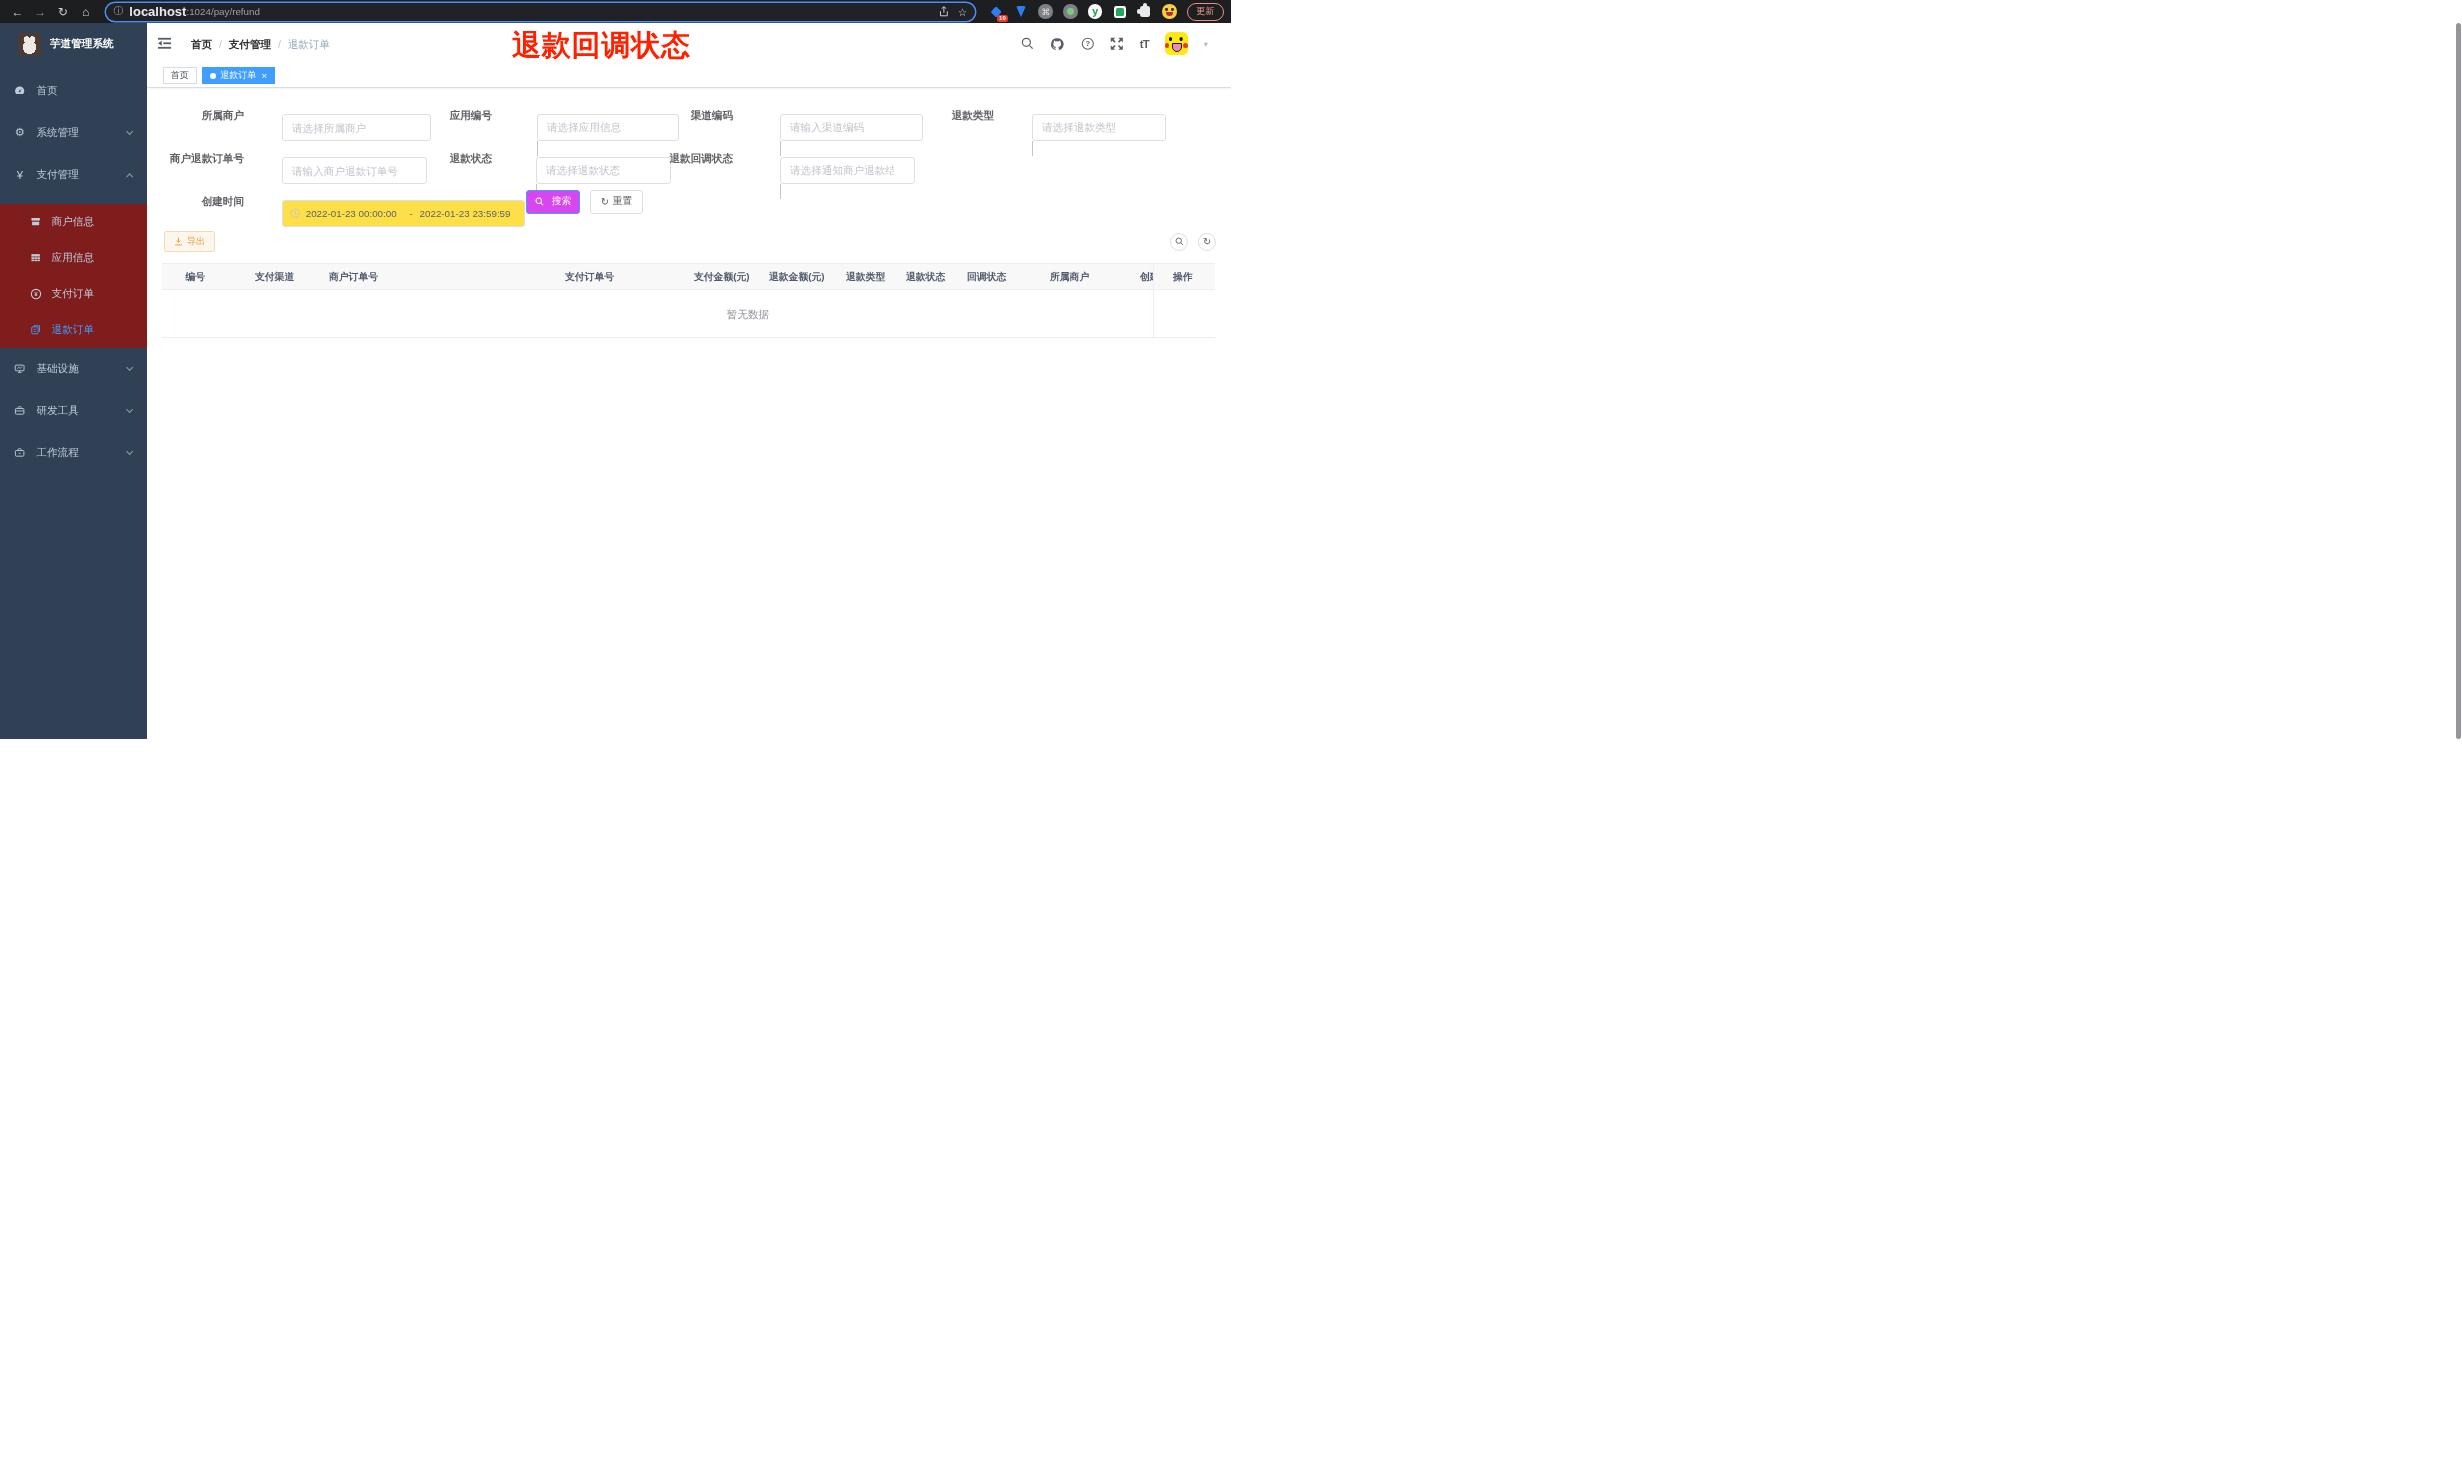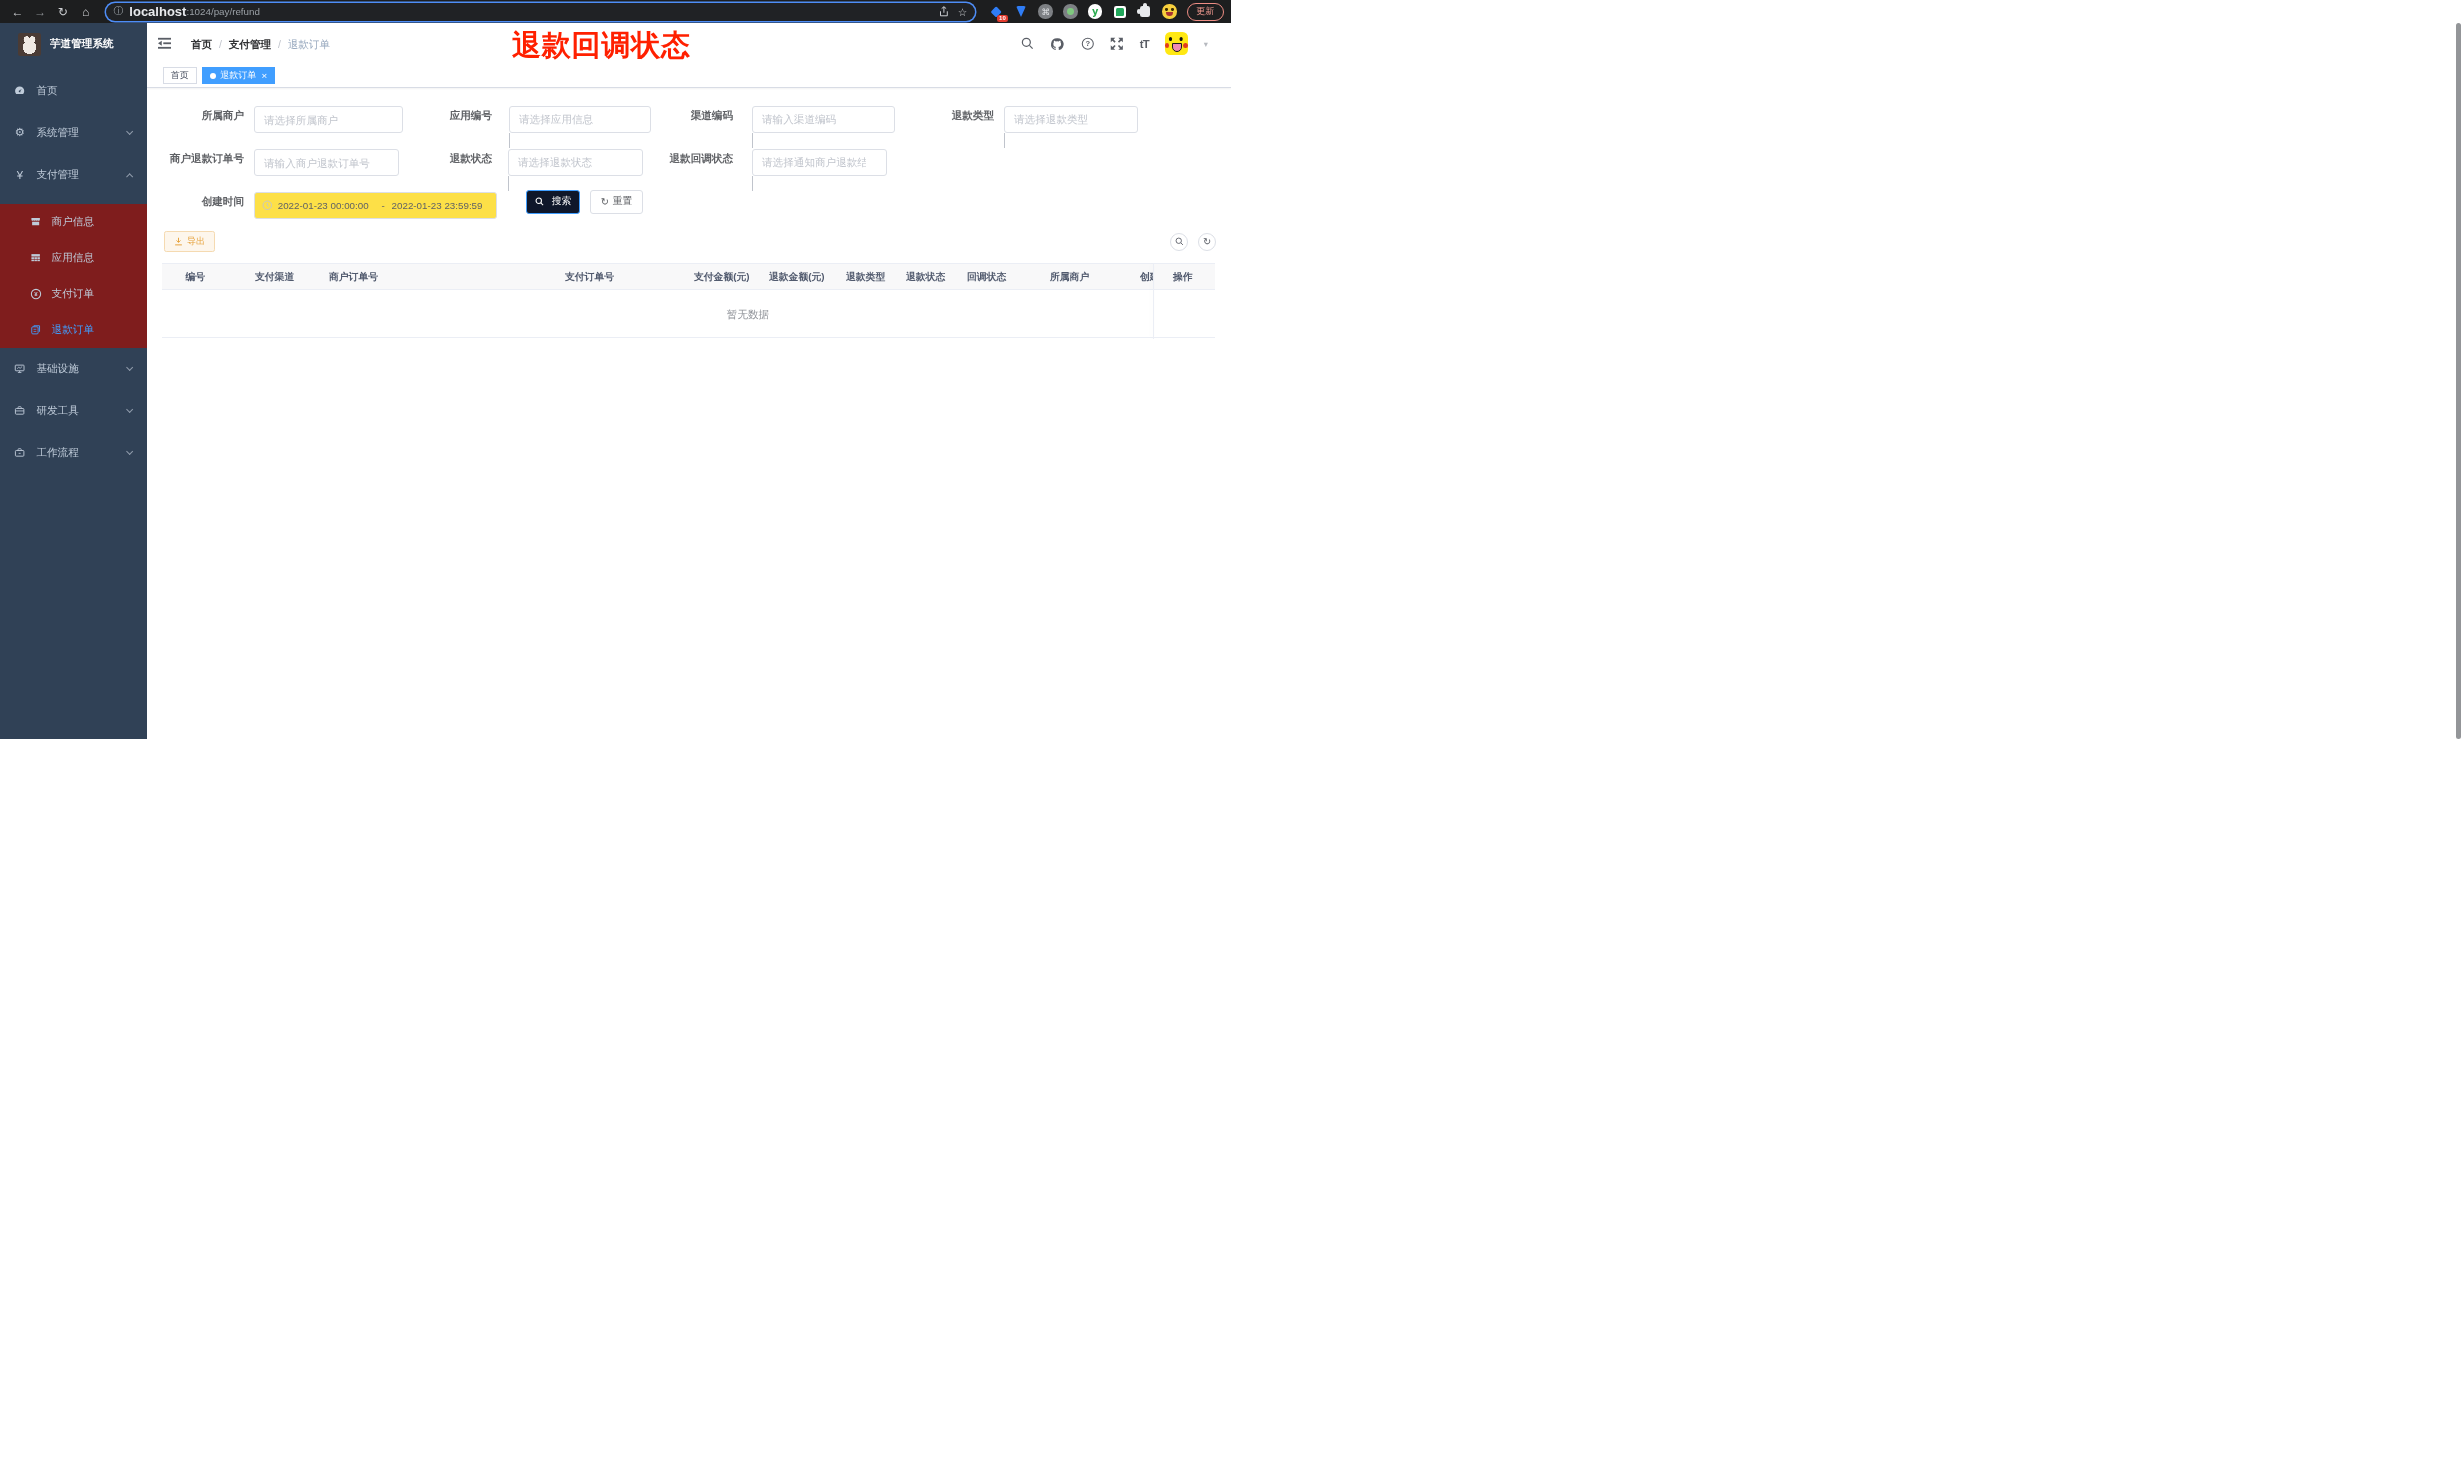--- a/index.html
+++ b/index.html
@@ -97,37 +97,37 @@
     background:#fff; color:#495060; font-size:9px; cursor:pointer; }
   .tag.active { background:#409eff; border-color:#409eff; color:#fff; }
   .tag .dot { width:6px; height:6px; border-radius:50%; background:#fff; margin-right:4.5px; }
   .tag .close { margin-left:5.3px; font-size:9.8px; line-height:9px; }
 
   
   .search-area { margin-top:14.4px; }
   .frow { position:relative; height:27px; margin-bottom:16px; }
   .flabel { position:absolute; top:0; height:27px; line-height:27px; text-align:right; font-size:10.6px;
     font-weight:700; color:#606266; white-space:nowrap; }
-  .ctrl { position:absolute; top:4px; height:16px; }
+  .ctrl { position:absolute; top:12px; height:16px;margin-left:28px; }
   .tinput { width:100%; height:27px; border:0.8px solid #dcdfe6; border-radius:3px; padding:0 9px;
     font-size:10.6px; color:#606266; outline:none; font-family:inherit; }
   .tinput::placeholder { color:#c0c4cc; }
   .sel { width:100%; height:27px; border:0.8px solid #dcdfe6; border-radius:3px; background:#fff;
     display:flex; align-items:center; padding:0 19.7px 0 9px; cursor:pointer; overflow:hidden; }
   .sel .ph { color:#c0c4cc; font-size:10.6px; white-space:nowrap; overflow:hidden; }
   .chev-grey { width:5.3px; height:5.3px; border-right:1px solid #c0c4cc; border-bottom:1px solid #c0c4cc; transform:rotate(45deg); }
   .daterange { display:flex; align-items:center; border:0.8px solid #dcdfe6; border-radius:3px; height:27px;
     padding:0 6.8px; gap:5.3px; background:#fde047; }
   .clock-ic { color:#c0c4cc; flex:none; display:flex; }
   .d-text { font-size:9.8px; color:#606266; white-space:nowrap; overflow:hidden; width:97px; }
   .d-text.end { width:94px; }
   .d-sep { color:#606266; font-size:9.8px; flex:none; padding:0 1.5px; }
   .btn { display:inline-flex; align-items:center; justify-content:center; gap:3.8px; border-radius:3px;
     font-size:9.8px; cursor:pointer; border:0.8px solid #dcdfe6; background:#fff; color:#606266; }
-  .btn-primary { background:#0f172a; border-color:#409eff; color:#fff;gap:8px; }
+  .btn-primary { background:#d946ef; border-color:#409eff; color:#fff;gap:8px; }
   .btn-search { position:absolute; left:379px; top:1.5px; width:54px; height:24px; }
   .btn-reset { position:absolute; left:443px; top:1.5px; width:53px; height:24px; }
 
   
   .toolbar-row { position:relative; height:21px; margin:0 15px; }
   .btn-export { position:absolute; left:2.3px; top:0; height:21px; padding:0 9px; font-size:9px;
     background:#fdf6ec; border:0.8px solid #f5dab1; color:#e6a23c; border-radius:2.3px; display:flex; align-items:center; gap:3.8px; }
   .circ-btn { position:absolute; top:1.5px; width:18px; height:18px; border:0.8px solid #dcdfe6; border-radius:50%;
     background:#fff; display:flex; align-items:center; justify-content:center; color:#5a5e66; cursor:pointer; }
   .circ-search { right:28px; }

